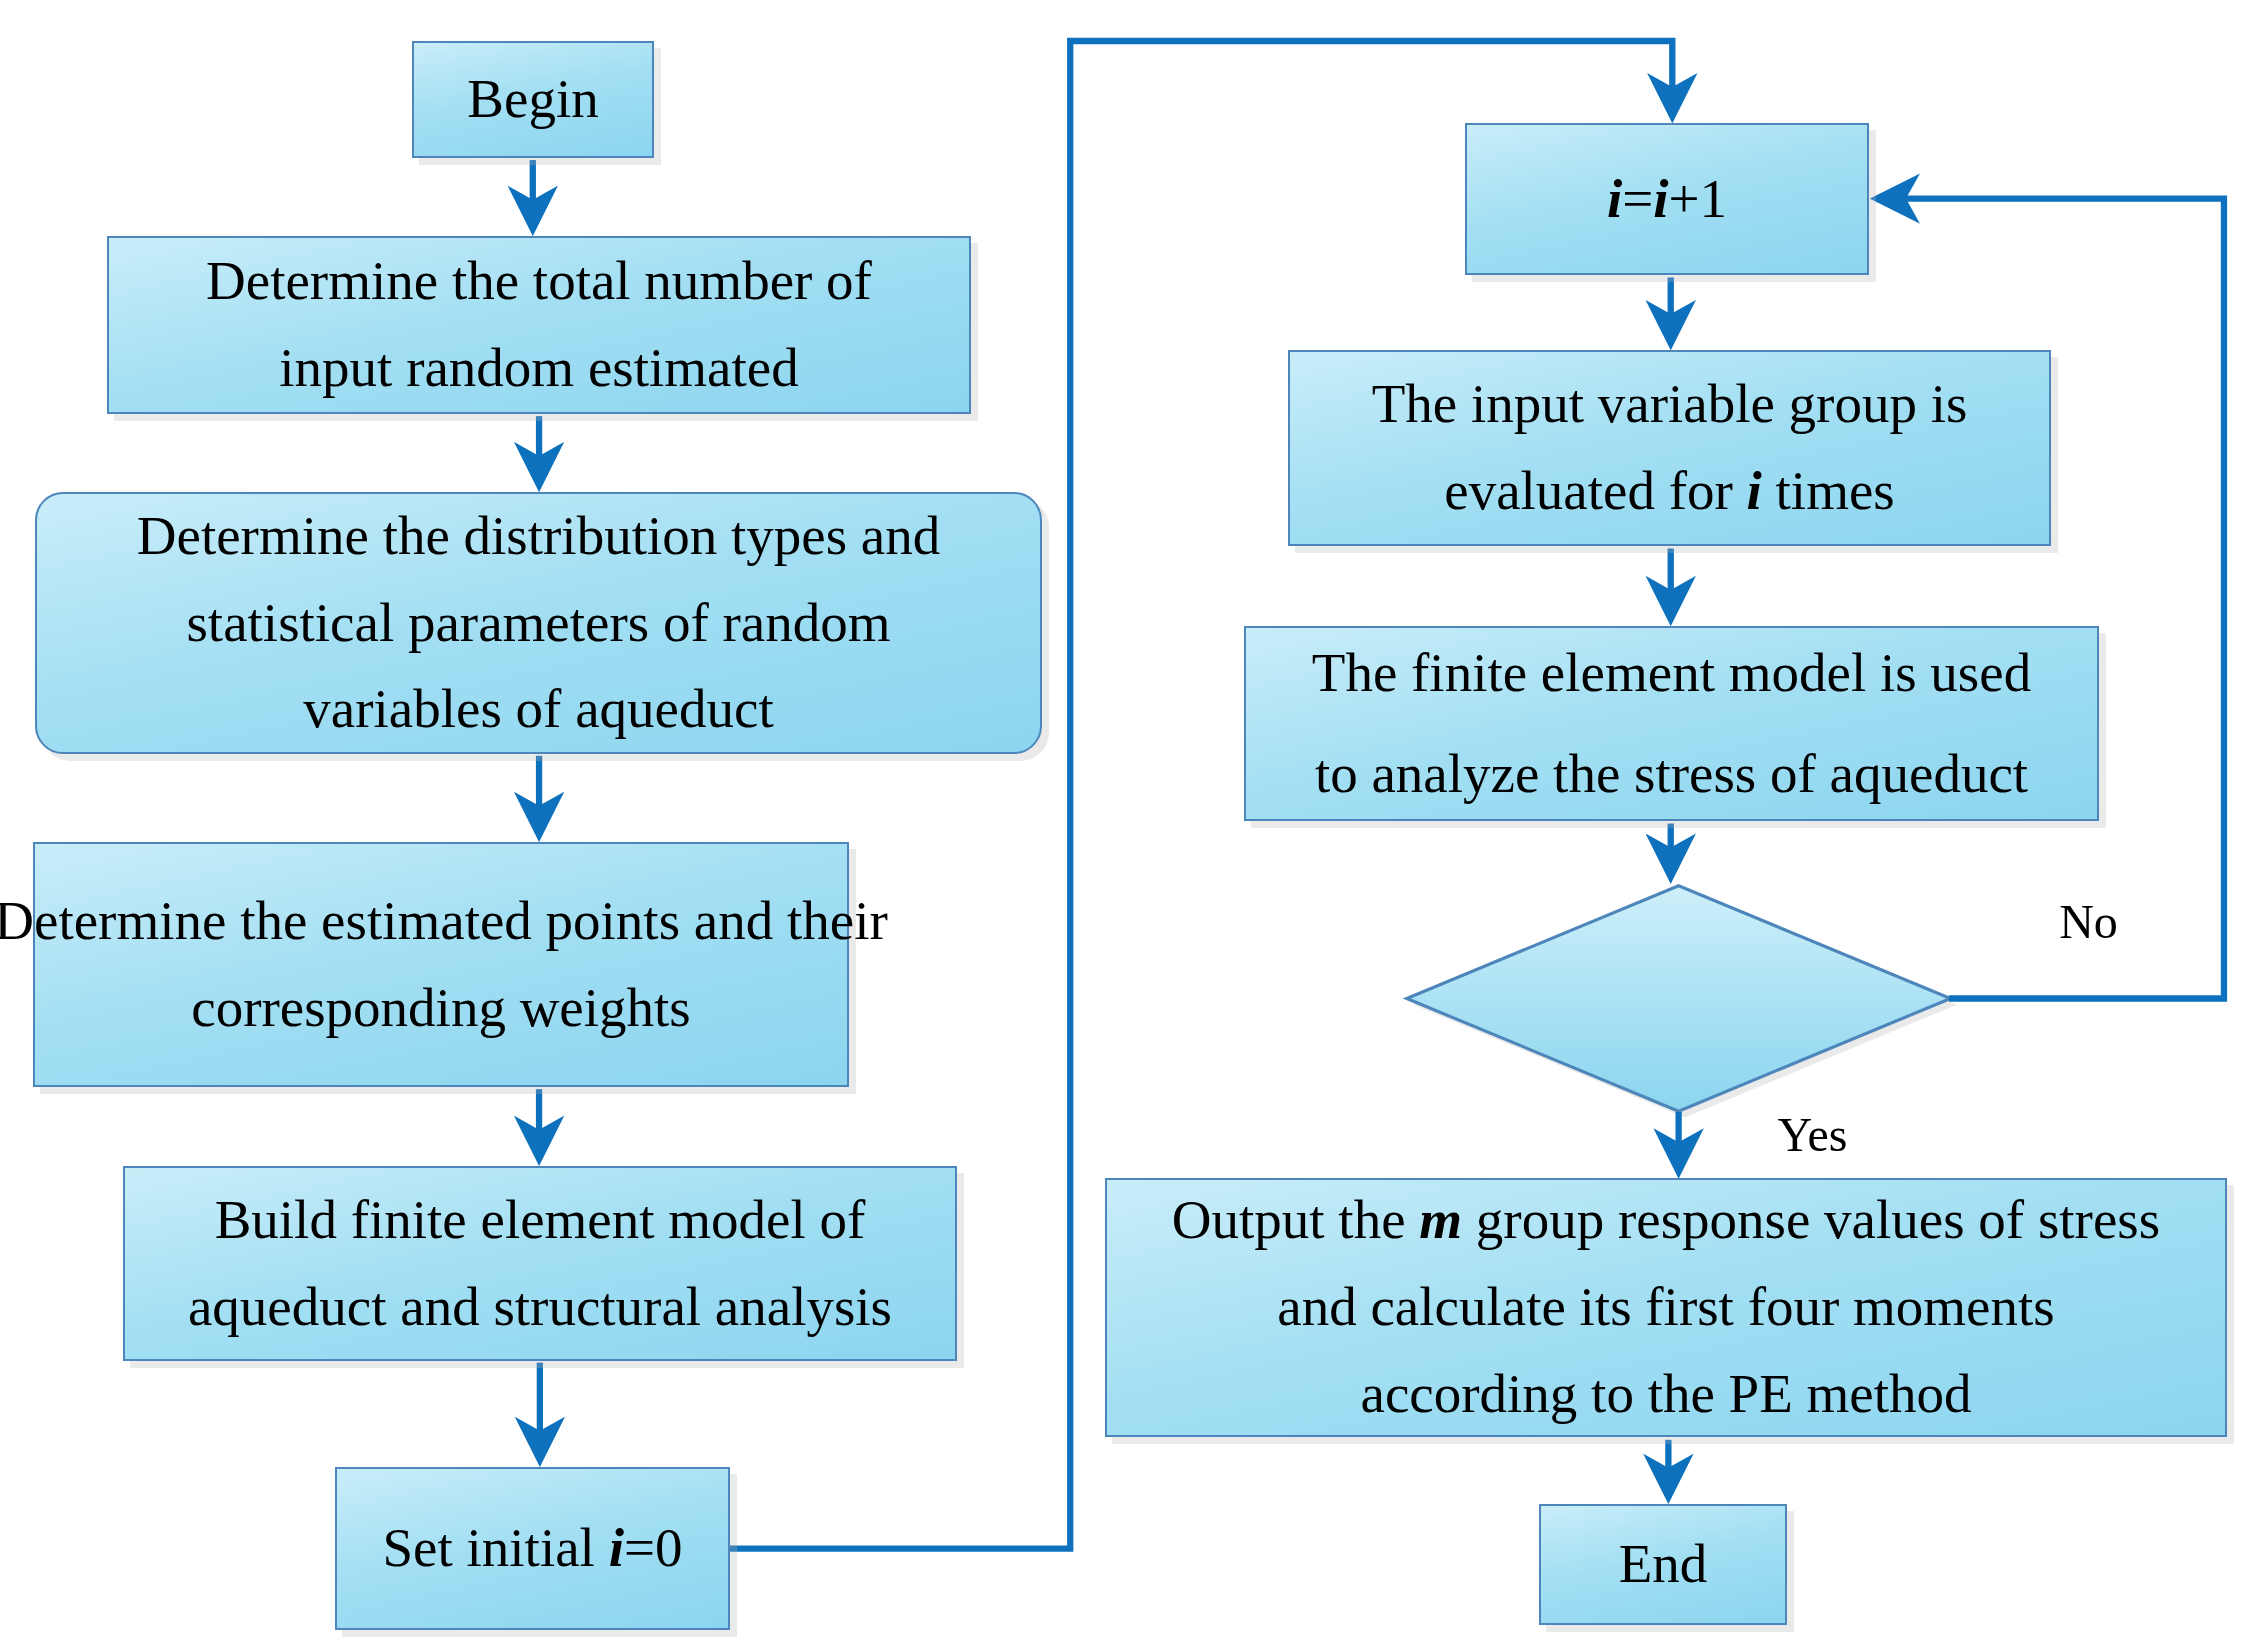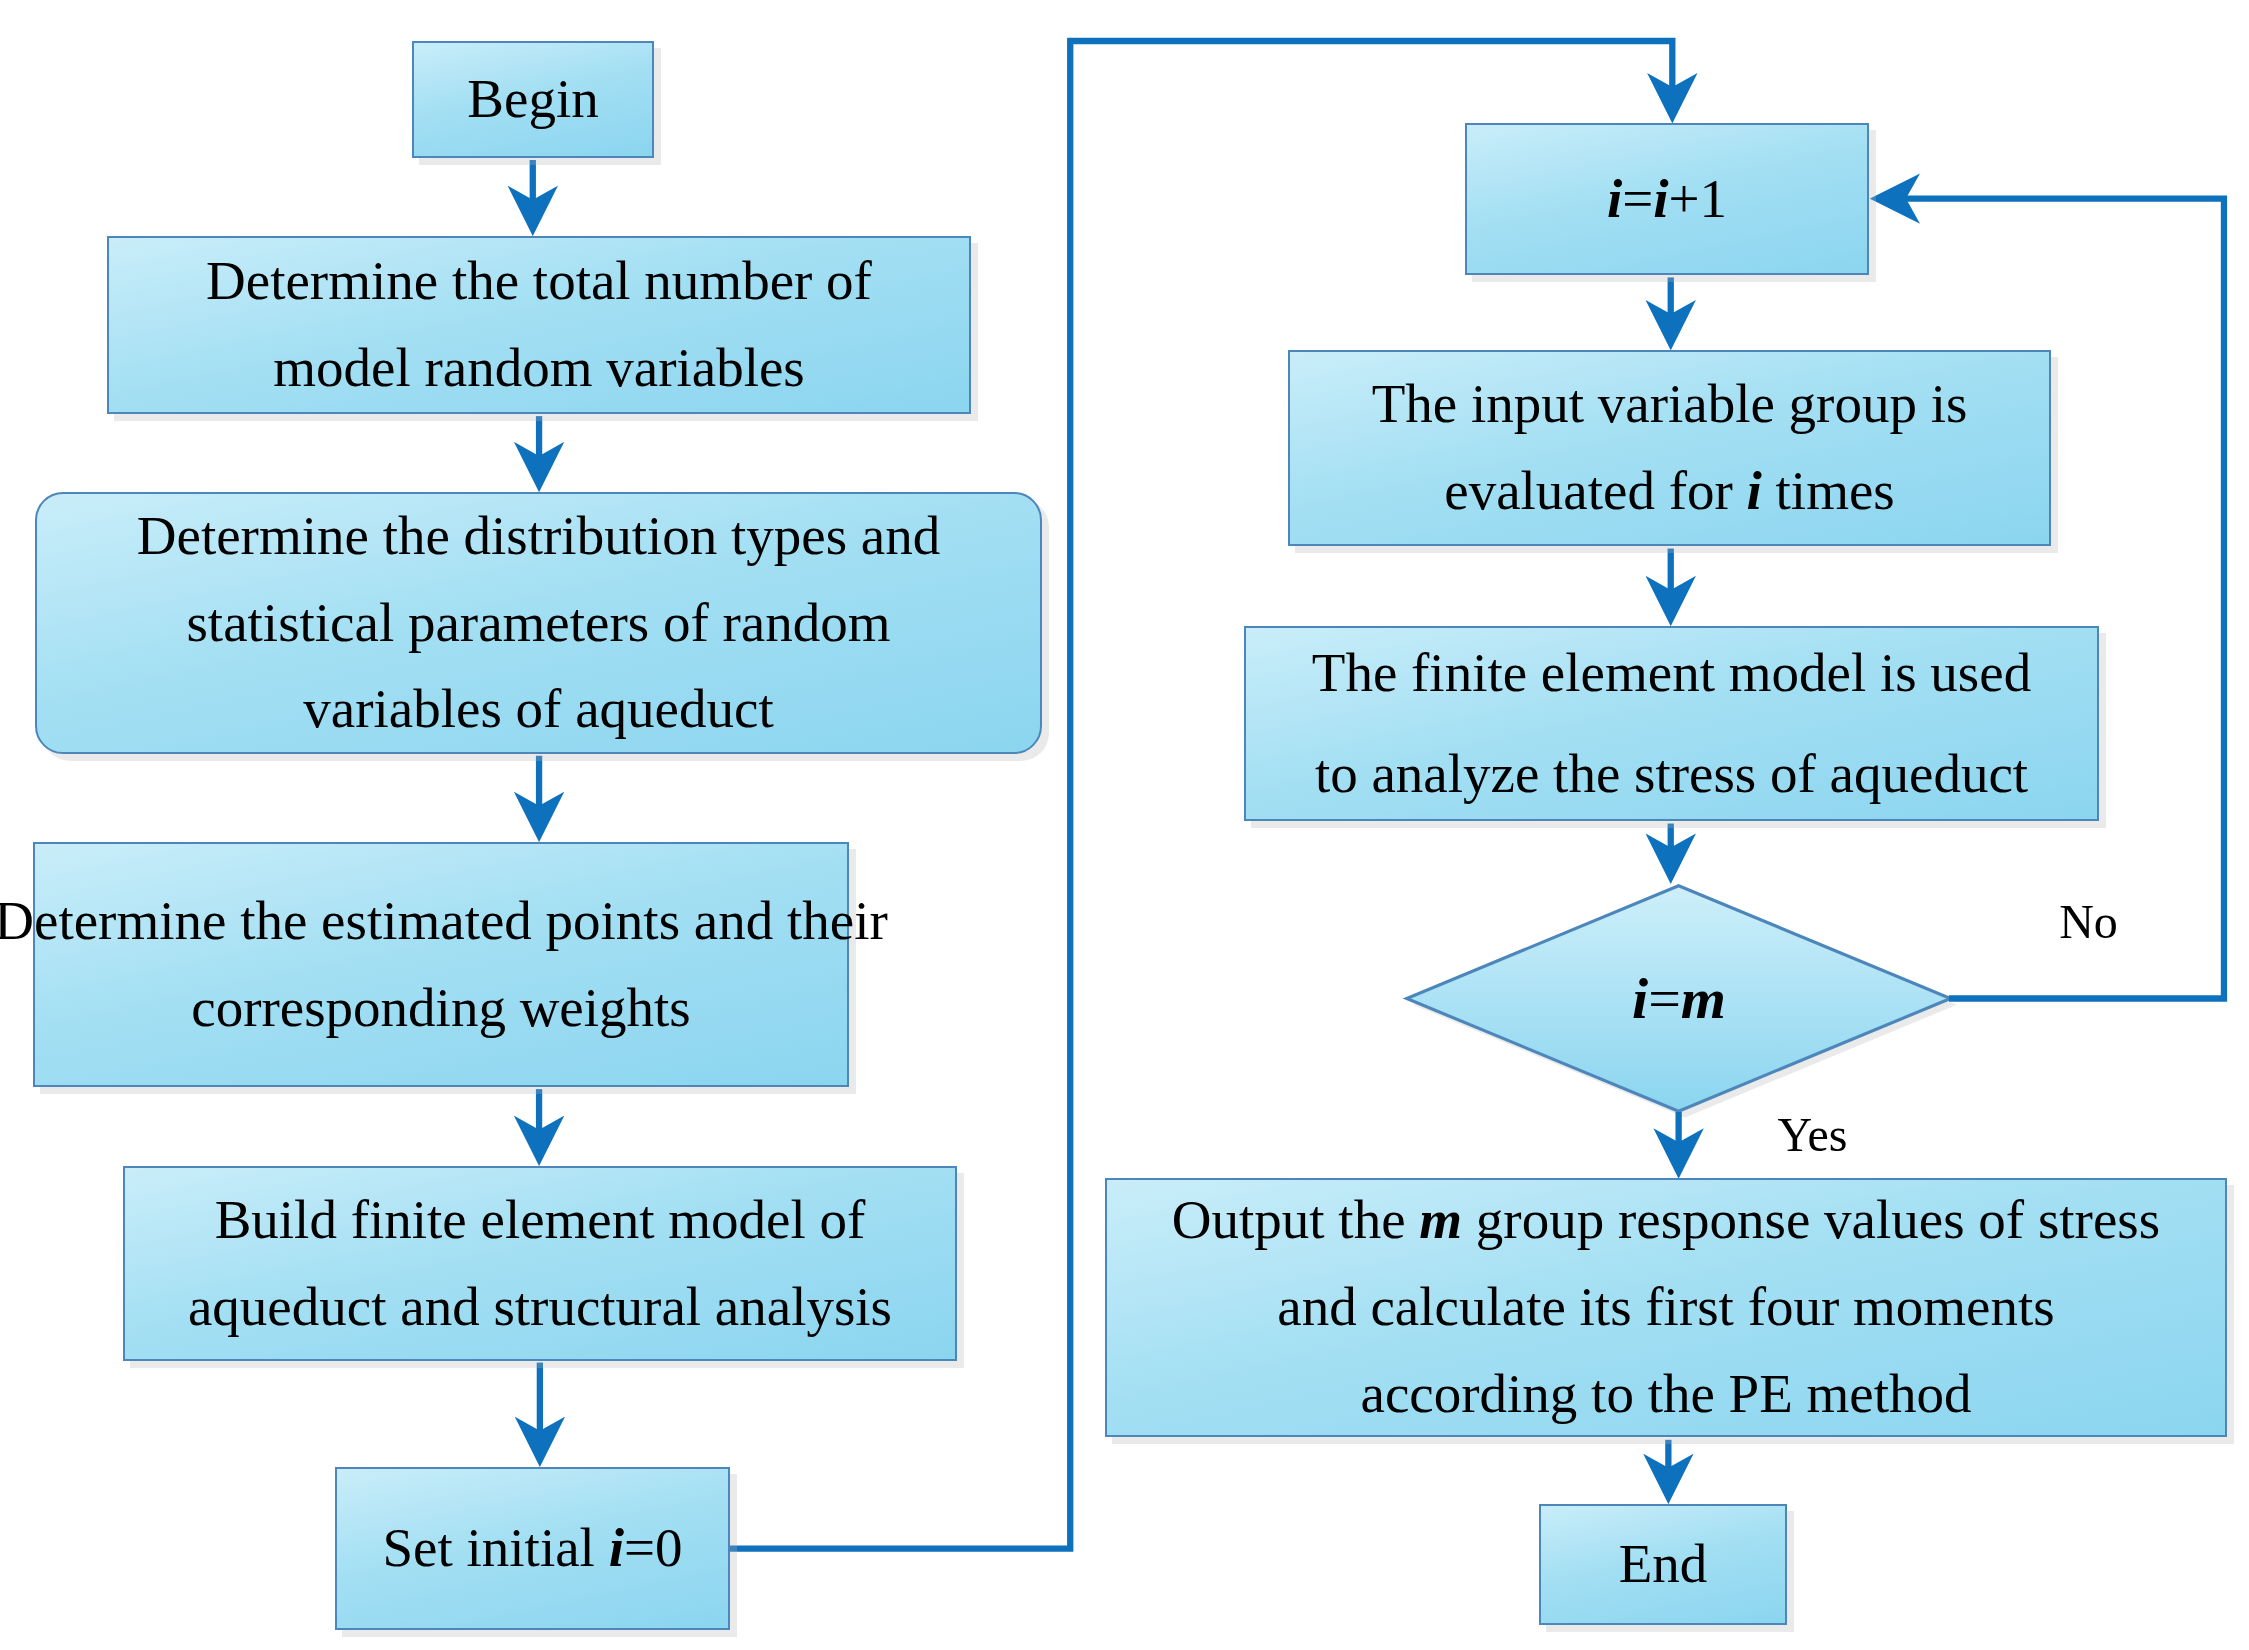--- a/index.html
+++ b/index.html
@@ -101,21 +101,21 @@
 
     <path d="M2473,1267 L2822,1267 L2822,252 L2382,252" stroke="#0d71bd" stroke-width="8" fill="none" stroke-linejoin="miter" marker-end="url(#arrow)"></path>
   </svg>
 
   <div class="node" id="node-begin">
       <div class="tline"><span>Begin</span></div>
     </div>
 
   <div class="node" id="node-total">
       <div class="tline"><span>Determine the total number of</span></div>
-      <div class="tline"><span>model random variables</span></div>
+      <div class="tline"><span>input random estimated</span></div>
     </div>
 
   <div class="node" id="node-dist">
       <div class="tline"><span>Determine the distribution types and</span></div>
       <div class="tline"><span>statistical parameters of random</span></div>
       <div class="tline"><span>variables of aqueduct</span></div>
     </div>
 
   <div class="node" id="node-est">
       <div class="tline"><span>Determine the estimated points and their</span></div>
@@ -148,21 +148,18 @@
   <div class="node" id="node-output">
       <div class="tline"><span>Output the </span><span class="em">m</span><span> group response values of stress</span></div>
       <div class="tline"><span>and calculate its first four moments</span></div>
       <div class="tline"><span>according to the PE method</span></div>
     </div>
 
   <div class="node" id="node-end">
       <div class="tline"><span>End</span></div>
     </div>
 
-  <div class="decision-label" id="decision-imx">
-      <div class="tline"><span class="em">i</span><span>=</span><span class="em">m</span></div>
-    </div>
 
   <div class="edge-label" id="label-no">No</div>
   <div class="edge-label" id="label-yes">Yes</div>
 
 </div>
 
 
 </body></html>

